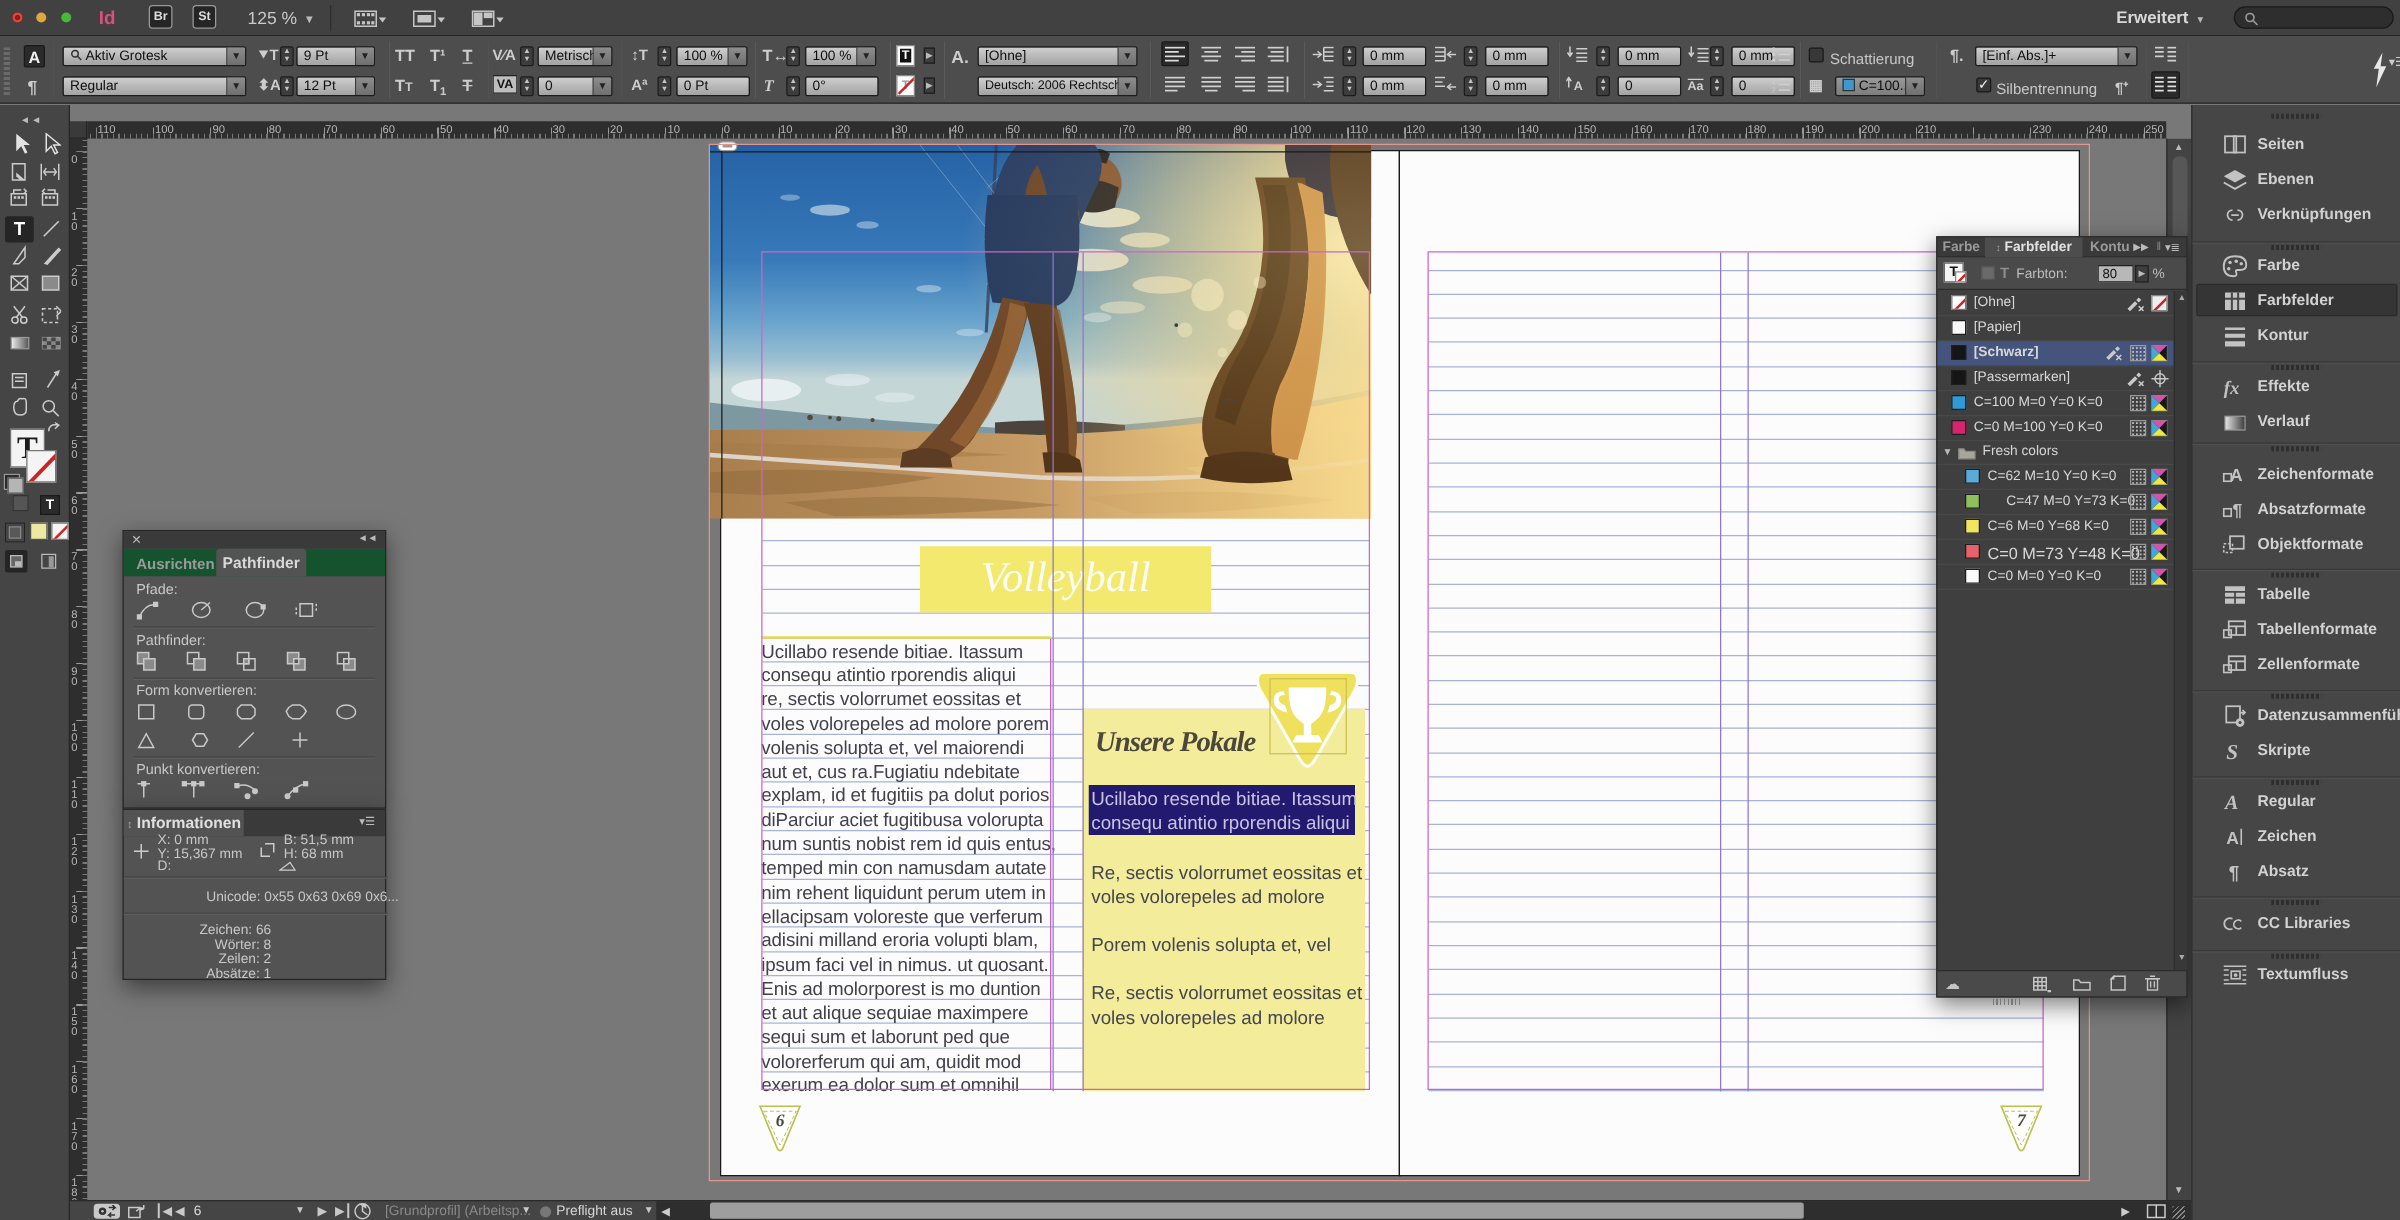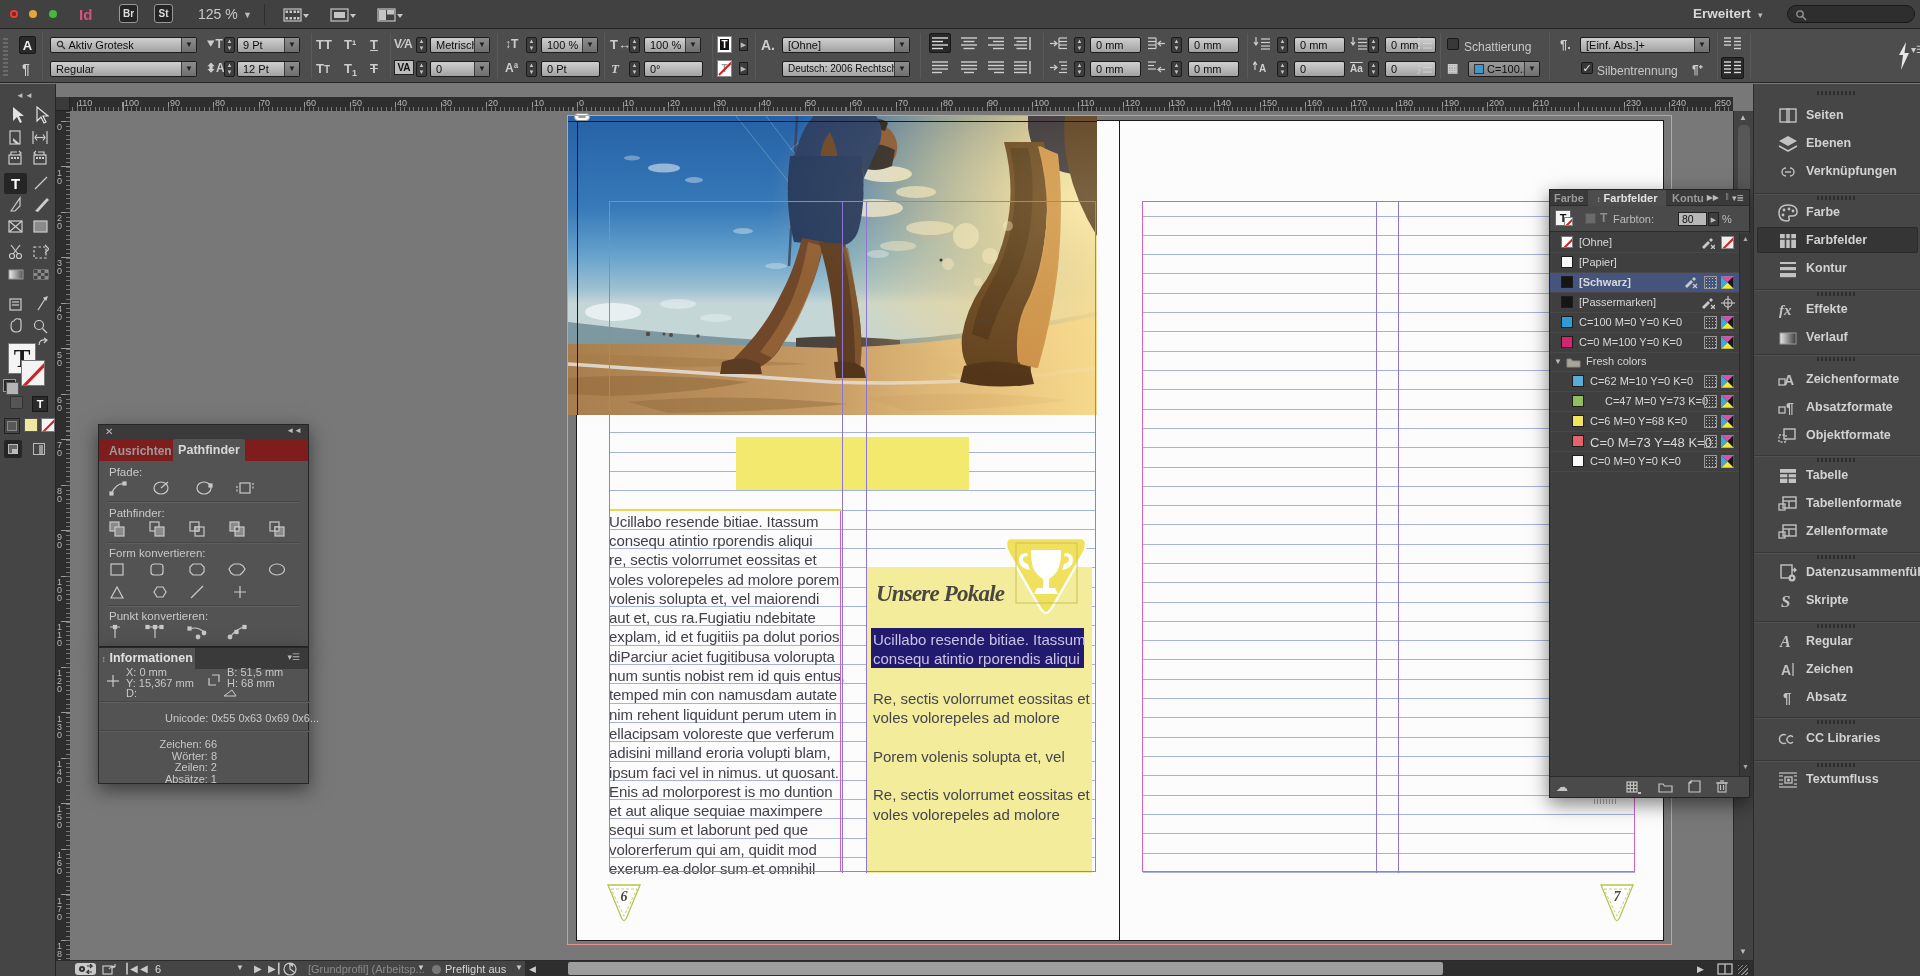--- a/index.html
+++ b/index.html
@@ -747,20 +747,21 @@
         <path d="M410,205 L415,203 L420,205" stroke="#4a4a42" stroke-width="1" fill="none"></path>
     <line x1="9.5" y1="0" x2="9.5" y2="299" stroke="#1a1a1a" stroke-width="1"></line>
     <line x1="0" y1="5.5" x2="529" y2="5.5" stroke="#1a1a1a" stroke-width="1"></line>
   </svg>
 
   <div class="abs" style="left:504px;top:2px;width:16px;height:8px;background:#fff;border-radius:4px;border:1px solid #999">
         <div style="position:absolute;left:3px;top:2px;width:8px;height:2px;border:1px solid #999;border-radius:2px"></div>
       </div>
 
   <div class="abs" style="left:666px;top:326px;width:233px;height:53px;background:#f2e96e"></div>
+  <div class="abs" style="left:666px;top:333px;width:233px;text-align:center;font-family:'Liberation Serif',serif;font-style:italic;font-size:34px;color:#fdfdf4">Volleyball</div>
 
   <div class="abs" style="left:539px;top:398px;width:232px;height:2px;background:#e8d850"></div>
 
   <div class="abs" style="left:539px;top:400.7px;width:260px;font-size:15px;line-height:19.3px;color:#41404b;letter-spacing:-0.1px;white-space:nowrap">Ucillabo resende bitiae. Itassum<br>consequ atintio rporendis aliqui<br>re, sectis volorrumet eossitas et<br>voles volorepeles ad molore porem<br>volenis solupta et, vel maiorendi<br>aut et, cus ra.Fugiatiu ndebitate<br>explam, id et fugitiis pa dolut porios<br>diParciur aciet fugitibusa volorupta<br>num suntis nobist rem id quis entus,<br>temped min con namusdam autate<br>nim rehent liquidunt perum utem in<br>ellacipsam voloreste que verferum<br>adisini milland eroria volupti blam,<br>ipsum faci vel in nimus. ut quosant.<br>Enis ad molorporest is mo duntion<br>et aut alique sequiae maximpere<br>sequi sum et laborunt ped que<br>volorerferum qui am, quidit mod<br>exerum ea dolor sum et omnihil</div>
 
   <div class="abs" style="left:796px;top:456px;width:226px;height:306px;background:#f2ec9b"></div>
   <div class="abs" style="left:806px;top:470px;font-family:'Liberation Serif',serif;font-style:italic;font-weight:bold;font-size:23px;color:#4b463e;letter-spacing:-0.8px">Unsere Pokale</div>
 
   <svg class="abs" style="left:933px;top:423px" width="86" height="82" viewBox="0 0 86 82">
     <path d="M8,4 Q3,4 3,10 Q3,14 5,18 L36,72 Q40,79 43,79 Q46,79 50,72 L81,18 Q83,14 83,10 Q83,4 78,4 Z" fill="#efe15e" stroke="#fdfdf6" stroke-width="2.5"></path>
@@ -804,21 +805,21 @@
   <div class="abs" style="left:5px;top:2px;color:#bbb;font-size:8px">▲</div>
   <div class="abs" style="left:4px;top:14px;width:12px;height:300px;background:#575757;border-radius:5px"></div>
   <div class="abs" style="left:5px;top:836px;color:#bbb;font-size:8px">▼</div>
 </div>
 
 <div class="fpanel" style="left:98px;top:424px;width:211px;height:223px;background:#535353;border:1px solid #262626">
   <div style="position:absolute;left:0;top:0;right:0;height:14px;background:#3a3a3a">
     <span style="position:absolute;left:6px;top:1px;color:#bbb;font-size:10px">✕</span>
     <span style="position:absolute;right:6px;top:1px;color:#bbb;font-size:8px">◄◄</span>
   </div>
-  <div style="position:absolute;left:0;top:14px;right:0;height:22px;background:#7f1d1d">
+  <div style="position:absolute;left:0;top:14px;right:0;height:22px;background:#14532d">
     <span style="position:absolute;left:10px;top:5px;color:#9a9a9a;font-size:12px;font-weight:bold">Ausrichten</span>
     <div style="position:absolute;left:74px;top:0;width:72px;height:22px;background:#535353;border-radius:3px 3px 0 0;color:#d8d8d8;font-size:12.5px;font-weight:bold;text-align:center;line-height:22px">Pathfinder</div>
   </div>
   <div class="plabel" style="position:absolute;left:10px;top:41px">Pfade:</div>
   <svg style="position:absolute;left:10px;top:55px" width="150" height="17">
     <g fill="none" stroke="#c9c9c9" stroke-width="1.2">
       <path d="M2,14 Q8,2 16,4"></path>
           <rect x="14" y="2" width="3" height="3" fill="#c9c9c9"></rect>
           <rect x="1" y="12" width="3" height="3" fill="#c9c9c9"></rect>
       <ellipse cx="52" cy="8" rx="7" ry="6"></ellipse>

